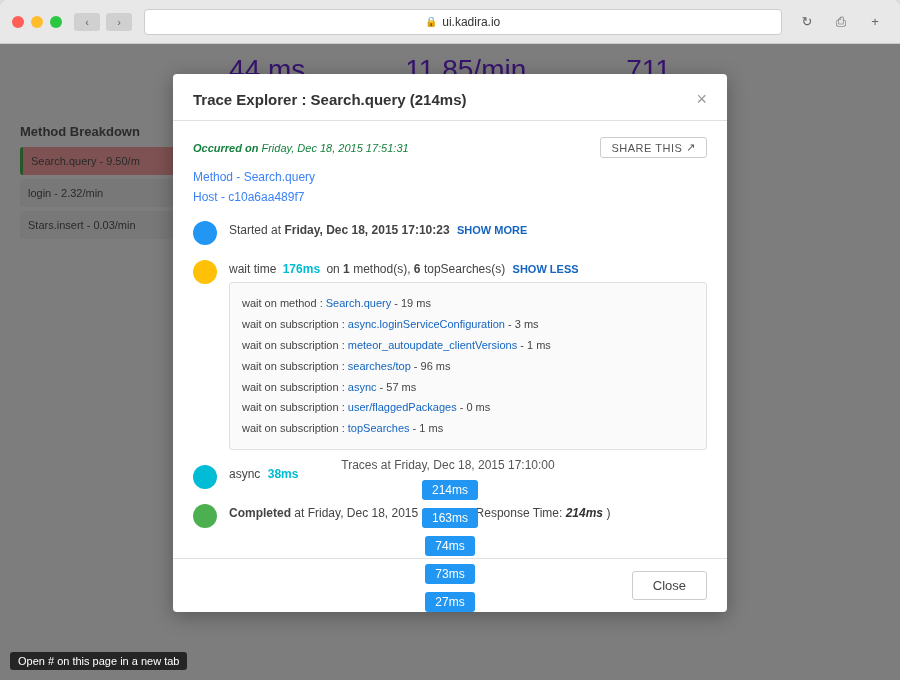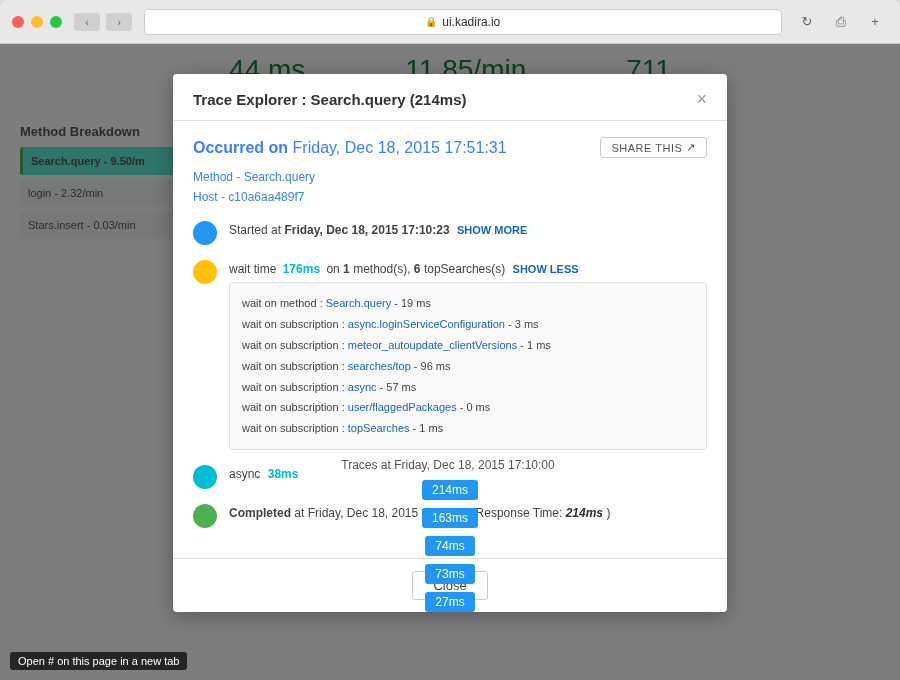--- a/index.html
+++ b/index.html
@@ -120,21 +120,21 @@
     }
 
     .bg-metrics {
       position: absolute;
       top: 10px;
       left: 0;
       right: 0;
       display: flex;
       justify-content: center;
       gap: 100px;
-      color: #15803d;
+      color: #6d28d9;
       font-size: 28px;
       font-weight: 300;
     }
 
     .bg-sidebar {
       position: absolute;
       top: 80px;
       left: 20px;
       width: 170px;
     }
@@ -148,23 +148,22 @@
       height: 28px;
       border-radius: 3px;
       margin-bottom: 4px;
       font-size: 11px;
       display: flex;
       align-items: center;
       padding: 0 8px;
       color: #555;
     }
     .bg-sidebar-item.active {
-      background: #5eead4;
+      background: #fca5a5;
       border-left: 3px solid #4caf50;
-      font-weight: bold;
     }
     .bg-sidebar-item.inactive {
       background: #f0f0f0;
     }
 
     
     .modal-overlay {
       position: absolute;
       top: 0; left: 0; right: 0; bottom: 0;
       background: rgba(0,0,0,0.5);
@@ -209,22 +208,23 @@
     }
 
     .occurred-on {
       display: flex;
       align-items: center;
       justify-content: space-between;
       margin-bottom: 12px;
     }
 
     .occurred-text {
-      font-size: 16px;
-      color: #3b82f6;
+      font-size: 11px;
+      color: #15803d;
+      font-style: italic;
     }
     .occurred-text strong {
       font-weight: 600;
     }
 
     .share-btn {
       background: white;
       border: 1px solid #ccc;
       border-radius: 3px;
       padding: 3px 10px;
@@ -312,21 +312,21 @@
     .completed-time {
       font-style: italic;
       font-weight: 700;
       color: #333;
     }
 
     .modal-footer {
       padding: 12px 20px;
       border-top: 1px solid #e0e0e0;
       display: flex;
-      justify-content: center;
+      justify-content: flex-end;
     }
 
     .close-btn {
       background: white;
       border: 1px solid #ccc;
       border-radius: 3px;
       padding: 6px 20px;
       font-size: 13px;
       color: #444;
       cursor: pointer;

